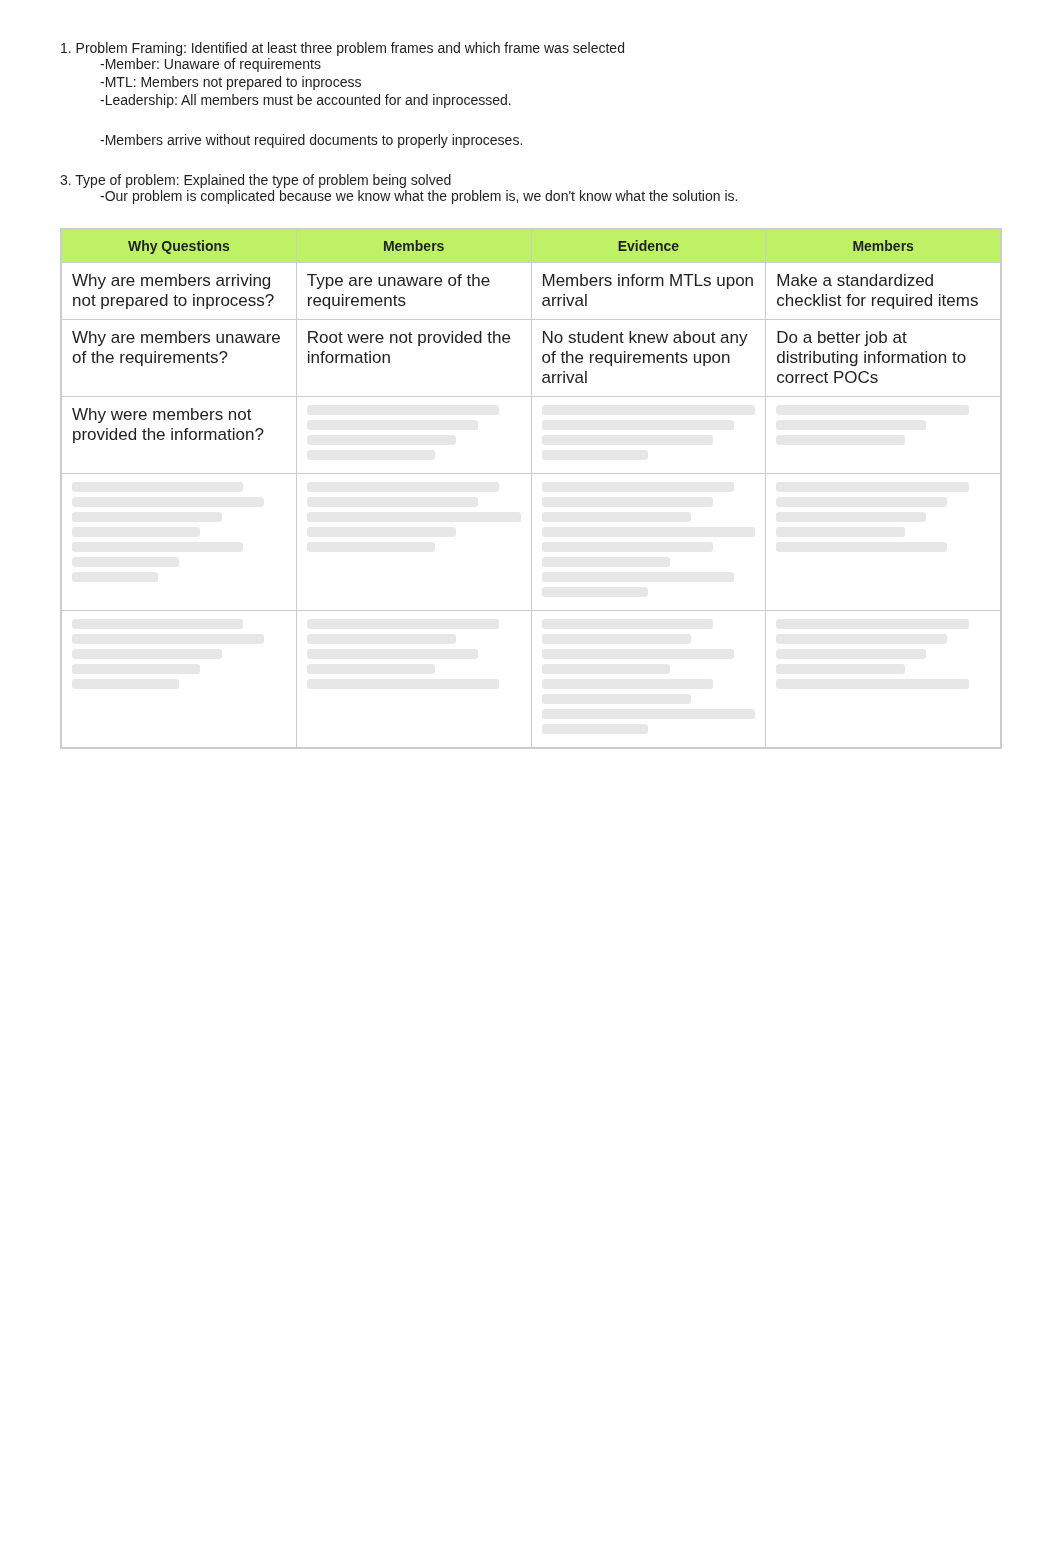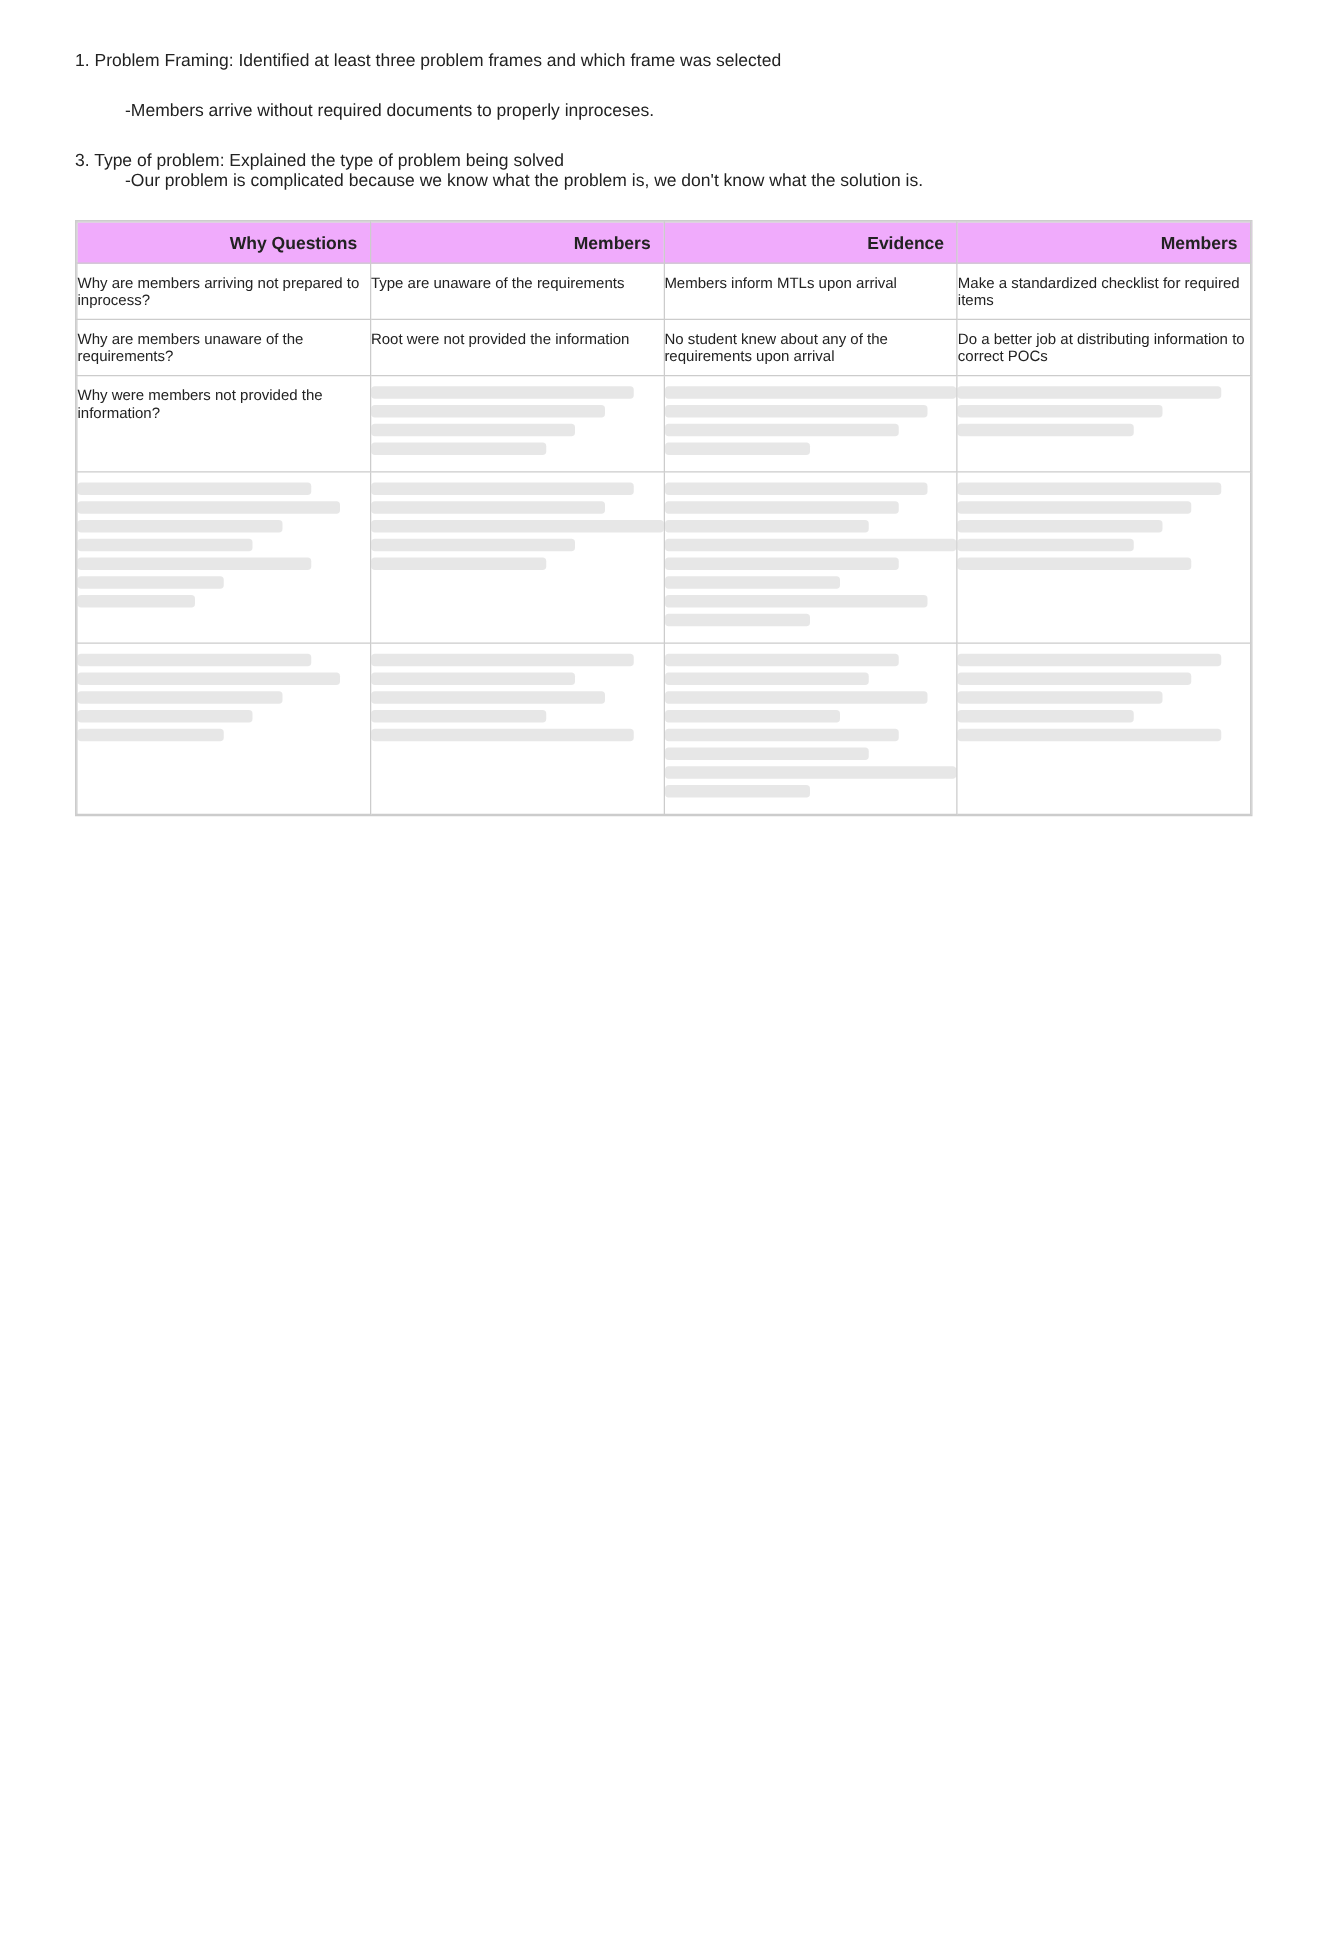--- a/index.html
+++ b/index.html
@@ -25,32 +25,32 @@
       margin-top: 8px;
       border: 1px solid #ccc;
       width: 100%;
     }
     table {
       width: 100%;
       border-collapse: collapse;
       table-layout: fixed;
     }
     thead tr th {
-      background: #f0abfc;
+      background: #bef264;
       border: 1px solid #ccc;
       padding: 8px 10px;
-      text-align: right;
+      text-align: center;
       font-weight: 600;
       font-size: 14px;
     }
     tbody tr td {
       border: 1px solid #ccc;
-      padding: 8px 0;
+      padding: 8px 10px;
       vertical-align: top;
-      font-size: 12px;
+      font-size: 17px;
     }
     .blurred-line {
       display: block;
       height: 10px;
       background: #d0d0d0;
       border-radius: 3px;
       margin-bottom: 5px;
       opacity: 0.5;
     }
     .blurred-line.w90 { width: 90%; }
@@ -64,20 +64,25 @@
 </head>
 <body>
 
 <div>
 
   <div class="section">
     <p>
       <span>1.</span>
       <span> </span><span>Problem Framing: Identified at least three problem frames and which frame was selected</span>
     </p>
+    <div class="section-indent">
+      <div>-Member: Unaware of requirements</div>
+      <div>-MTL: Members not prepared to inprocess</div>
+      <div>-Leadership: All members must be accounted for and inprocessed.</div>
+    </div>
   </div>
 
   <div class="section">
     <div class="section-indent">
       <div>-Members arrive without required documents to properly inproceses.</div>
     </div>
   </div>
 
   <div class="section">
     <p>

